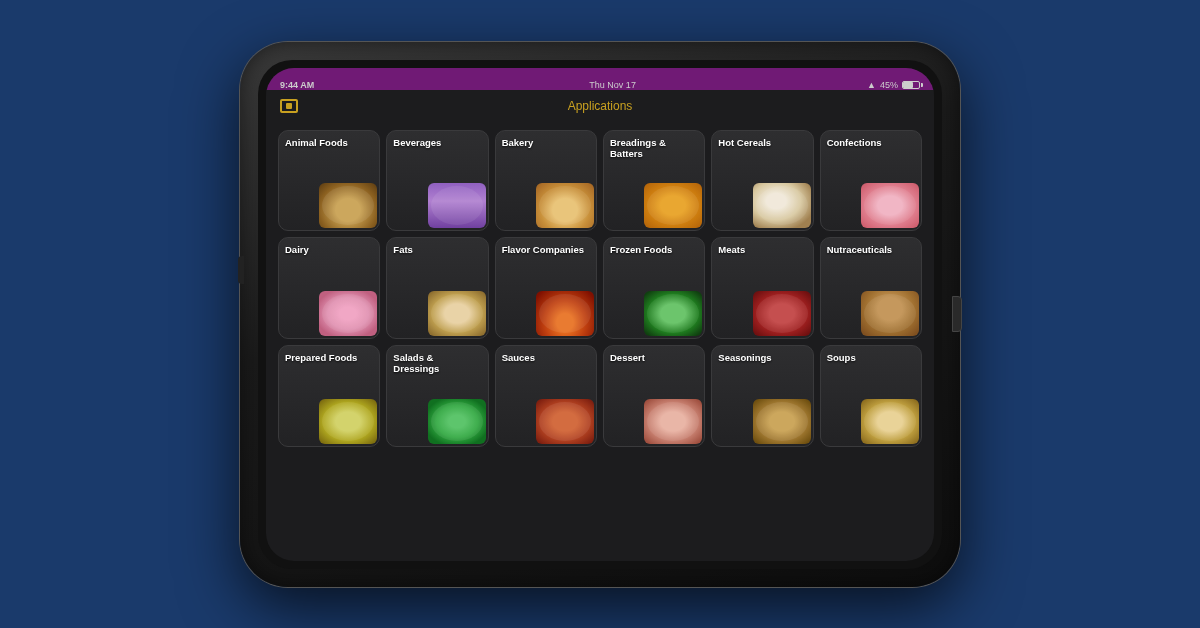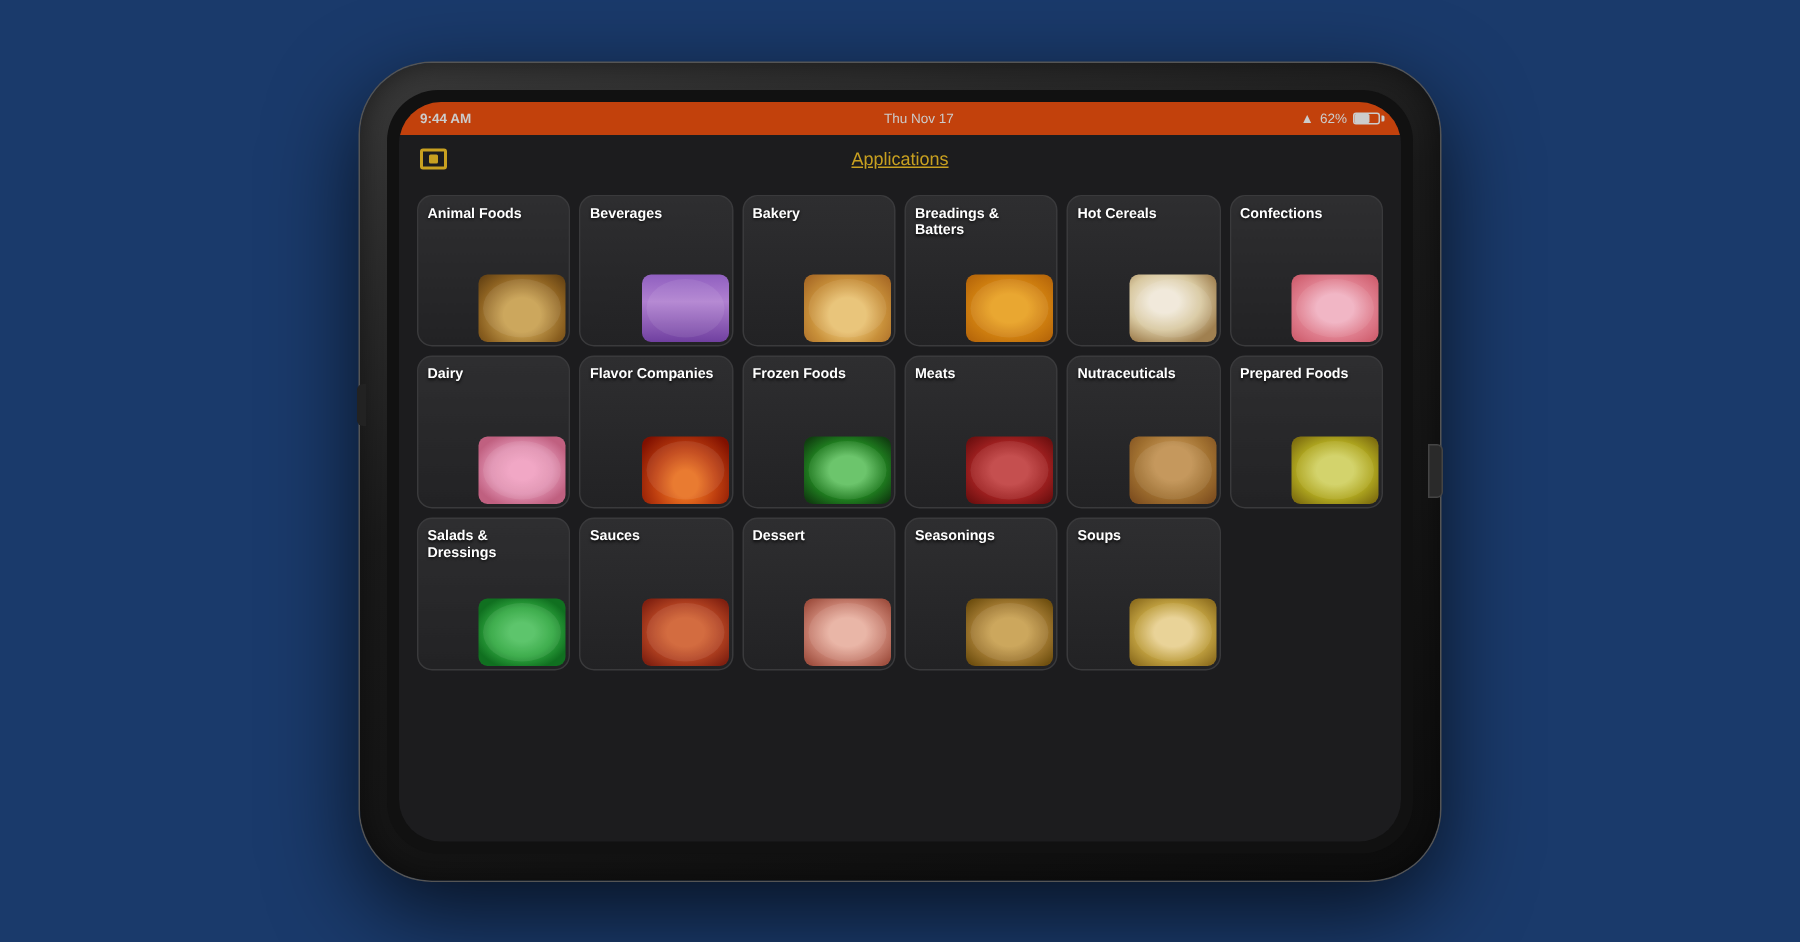--- a/index.html
+++ b/index.html
@@ -72,23 +72,23 @@
       background: #1c1c1e;
       border-radius: 28px;
       overflow: hidden;
       display: flex;
       flex-direction: column;
     }
 
     
     .status-bar {
       height: 22px;
-      background: #c2410c;
-      display: flex;
-      align-items: center;
+      background: #701a75;
+      display: flex;
+      align-items: flex-end;
       justify-content: space-between;
       padding: 0 14px;
       flex-shrink: 0;
     }
     .status-time {
       font-size: 9px;
       color: #ccc;
       font-weight: 600;
     }
     .status-date {
@@ -154,21 +154,20 @@
       content: '';
       width: 6px;
       height: 6px;
       background: #c8a020;
       border-radius: 1px;
     }
     .app-title {
       font-size: 12px;
       color: #c8a020;
       font-weight: 500;
-      text-decoration: underline;
     }
 
     
     .grid-area {
       flex: 1;
       padding: 8px 12px 6px;
       overflow: hidden;
     }
 
     .food-grid {
@@ -289,21 +288,21 @@
 <div>
   <div class="tablet-outer">
     <div class="tablet-bezel">
       <div class="tablet-screen">
 
         <div class="status-bar">
           <span class="status-time">9:44 AM</span>
           <span class="status-date">Thu Nov 17</span>
           <div class="status-icons">
             <span>▲</span>
-            <span>62%</span>
+            <span>45%</span>
             <span class="battery-bar">
               <div class="battery-fill"></div>
             </span>
           </div>
         </div>
 
         <div class="app-header">
           <div class="app-header-icon"></div>
           <span class="app-title">Applications</span>
         </div>
@@ -332,20 +331,24 @@
               </div>
               <div class="food-cell">
                 <span class="cell-label">Confections</span>
                 <div class="food-img img-confections"></div>
               </div>
               <div class="food-cell">
                 <span class="cell-label">Dairy</span>
                 <div class="food-img img-dairy"></div>
               </div>
               <div class="food-cell">
+                <span class="cell-label">Fats</span>
+                <div class="food-img img-fats"></div>
+              </div>
+              <div class="food-cell">
                 <span class="cell-label">Flavor Companies</span>
                 <div class="food-img img-flavor"></div>
               </div>
               <div class="food-cell">
                 <span class="cell-label">Frozen Foods</span>
                 <div class="food-img img-frozen"></div>
               </div>
               <div class="food-cell">
                 <span class="cell-label">Meats</span>
                 <div class="food-img img-meats"></div>

